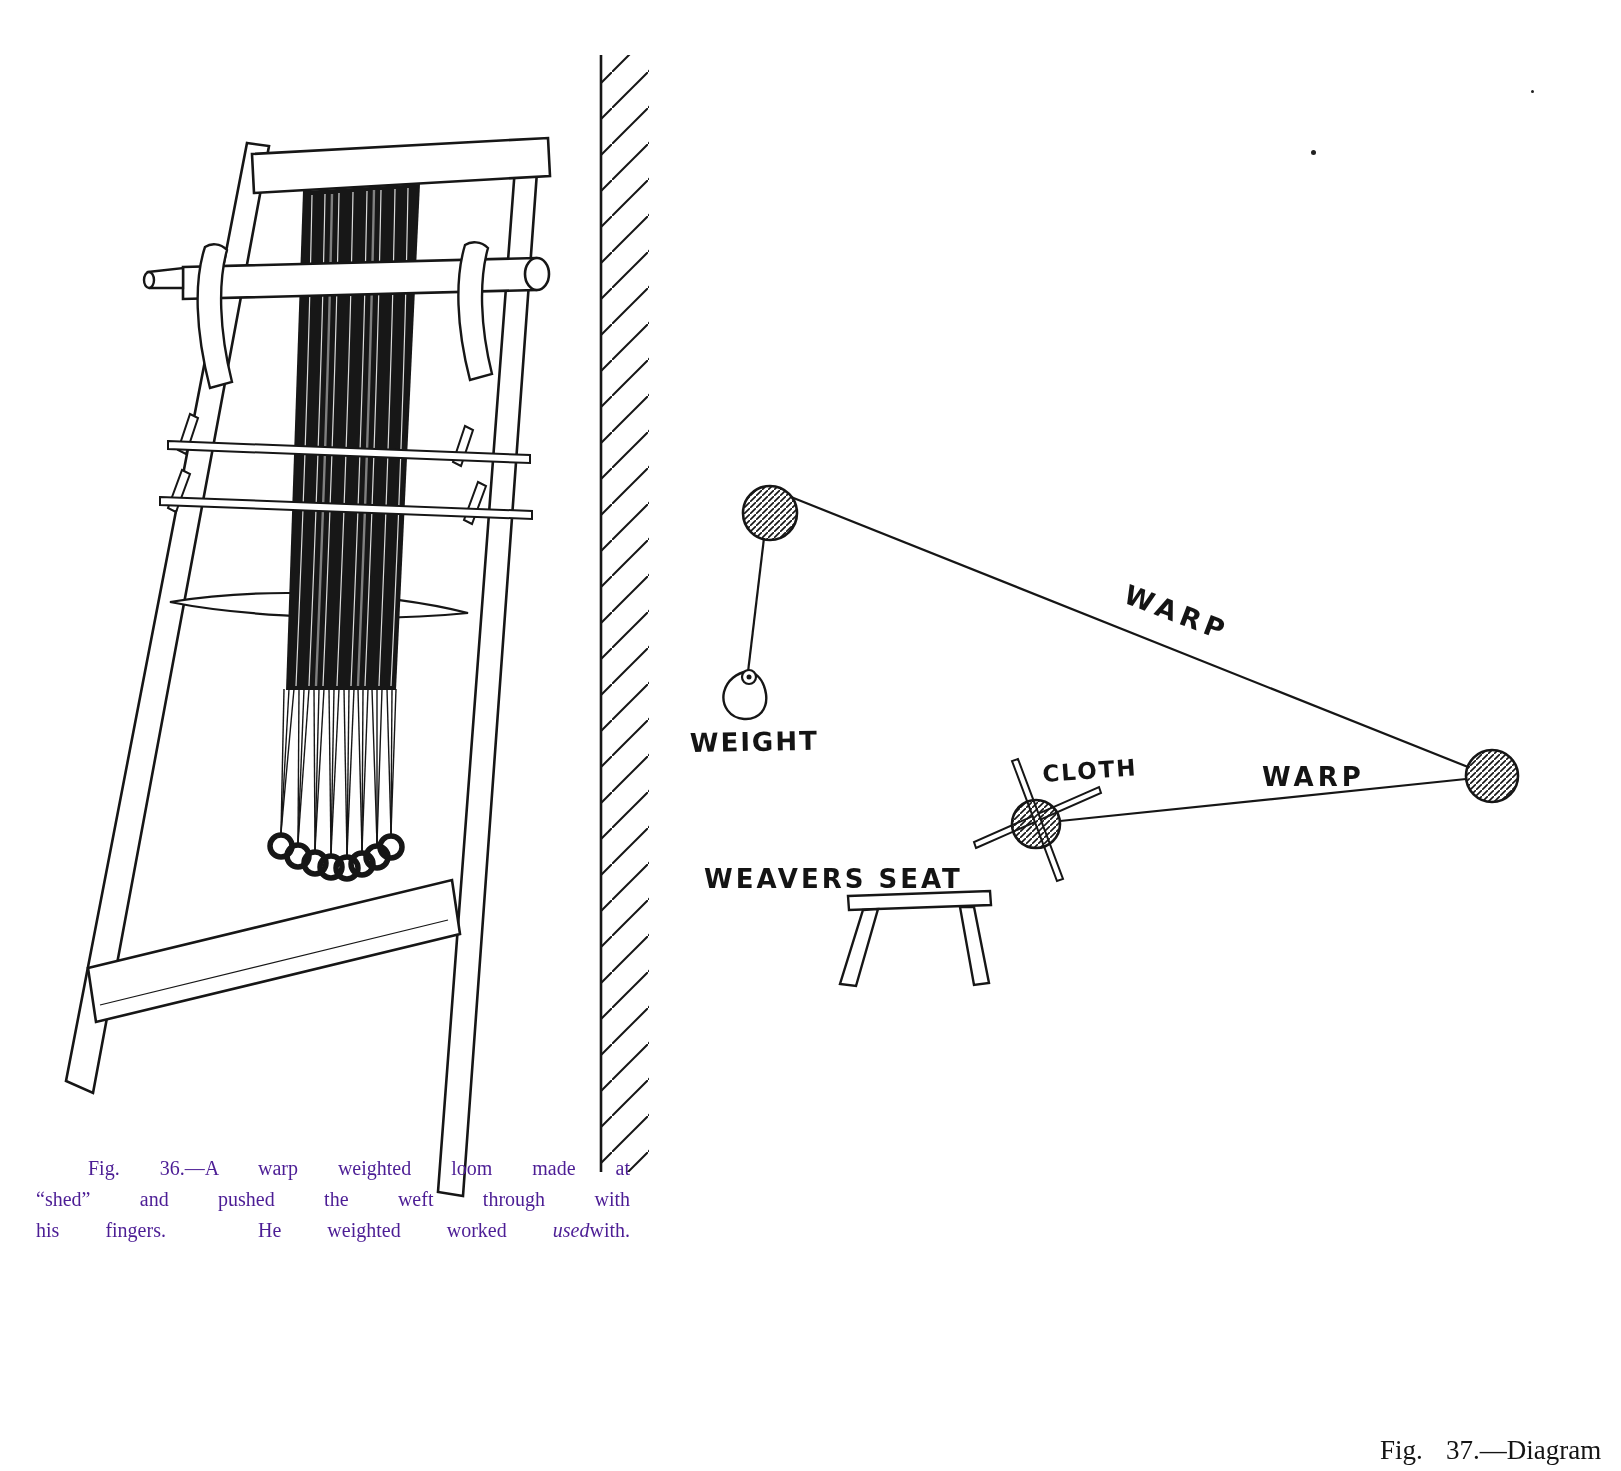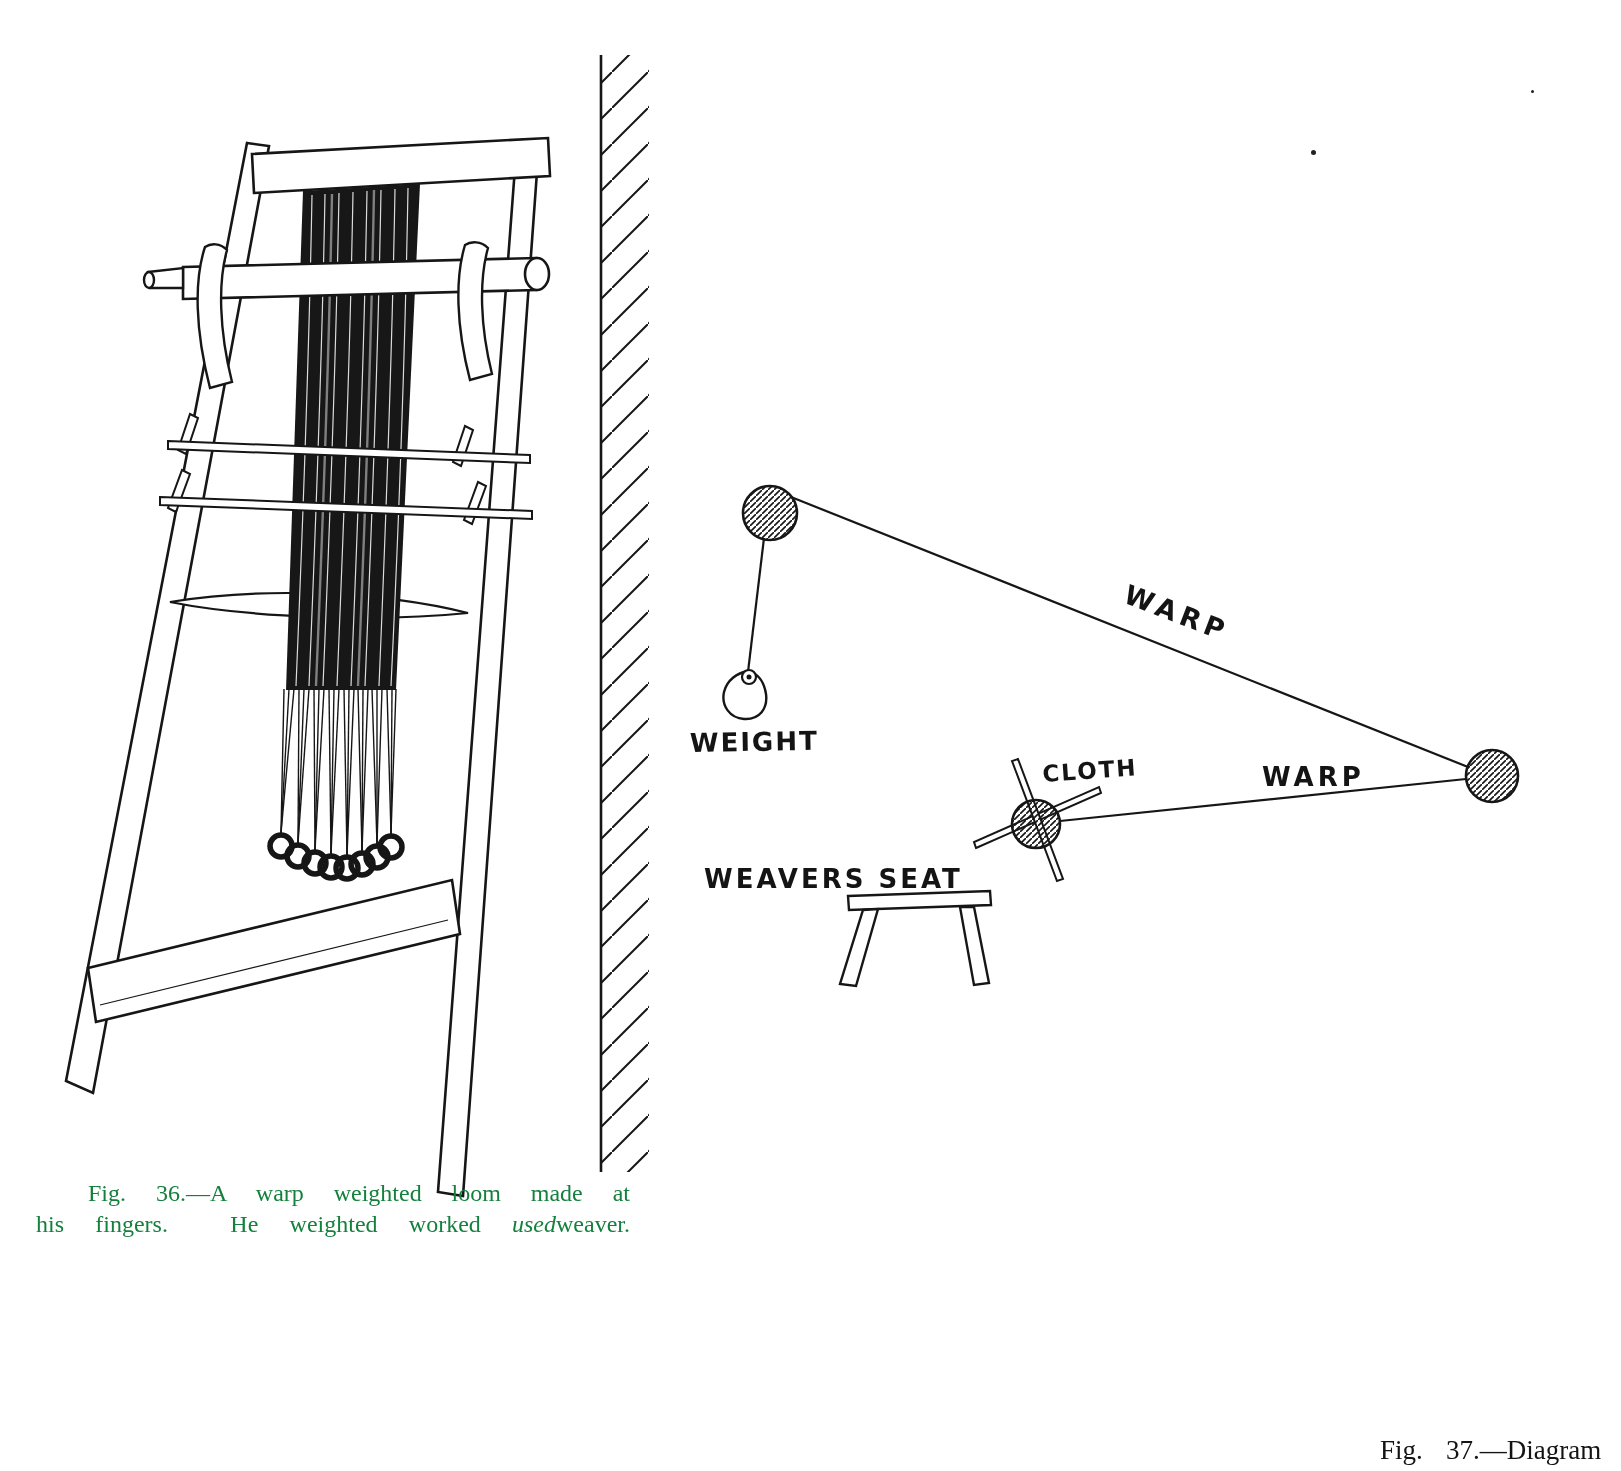--- a/index.html
+++ b/index.html
@@ -3,22 +3,22 @@
 <meta charset="utf-8">
 <style>
   html,body{margin:0;padding:0;background:#9a9a9a;}
   .page{
     position:relative;width:1621px;height:1471px;background:#ffffff;
     font-family:"Liberation Serif",serif;color:#161616;overflow:hidden;
   }
   figure{margin:0;padding:0;}
   .abs{position:absolute;}
   
-  .cap36{position:absolute;left:36px;top:1178px;width:594px;
-         font-size:24px;line-height:31px;color:#15803d;}
+  .cap36{position:absolute;left:36px;top:1153px;width:594px;
+         font-size:20px;line-height:31px;color:#4c1d95;}
   .cap37{position:absolute;left:672px;top:1004px;width:858px;
          font-size:27px;line-height:33px;color:#141414;}
   .cap-line{text-align:justify;text-align-last:justify;white-space:pre-wrap;}
   .cap-line.indent1{text-indent:52px;}
   .cap37 .l1{text-align:justify;text-align-last:justify;text-indent:48px;white-space:pre-wrap;}
   .cap37 .l2{text-align:left;white-space:pre-wrap;}
   em{font-style:italic;}
   
   svg{display:block;}
   .ink{stroke:#161616;fill:none;}
@@ -132,21 +132,22 @@
       </g>
 
       <g>
         <polygon class="wood" stroke-width="2.6" points="88,968 452,880 460,934 96,1022"></polygon>
         <line x1="100" y1="1005" x2="448" y2="920" class="ink" stroke-width="1.2"></line>
       </g>
     </svg>
 
     <figcaption class="cap36">
       <div class="cap-line indent1">Fig. 36.—A warp weighted loom made at</div>
-      <div class="cap-line"><span>his fingers.  He weighted worked </span><em>used</em><span>weaver.</span></div>
+      <div class="cap-line">“shed” and pushed the weft through with</div>
+      <div class="cap-line"><span>his fingers.  He weighted worked </span><em>used</em><span>with.</span></div>
     </figcaption>
   </figure>
 
   <figure class="abs" style="left:660px;top:430px;">
     <svg width="960" height="570" viewBox="0 0 960 570">
       <defs>
         <pattern id="circhatch" width="6" height="6" patternUnits="userSpaceOnUse">
           <line x1="0" y1="6" x2="6" y2="0" stroke="#161616" stroke-width="1.6"></line>
         </pattern>
       </defs>

